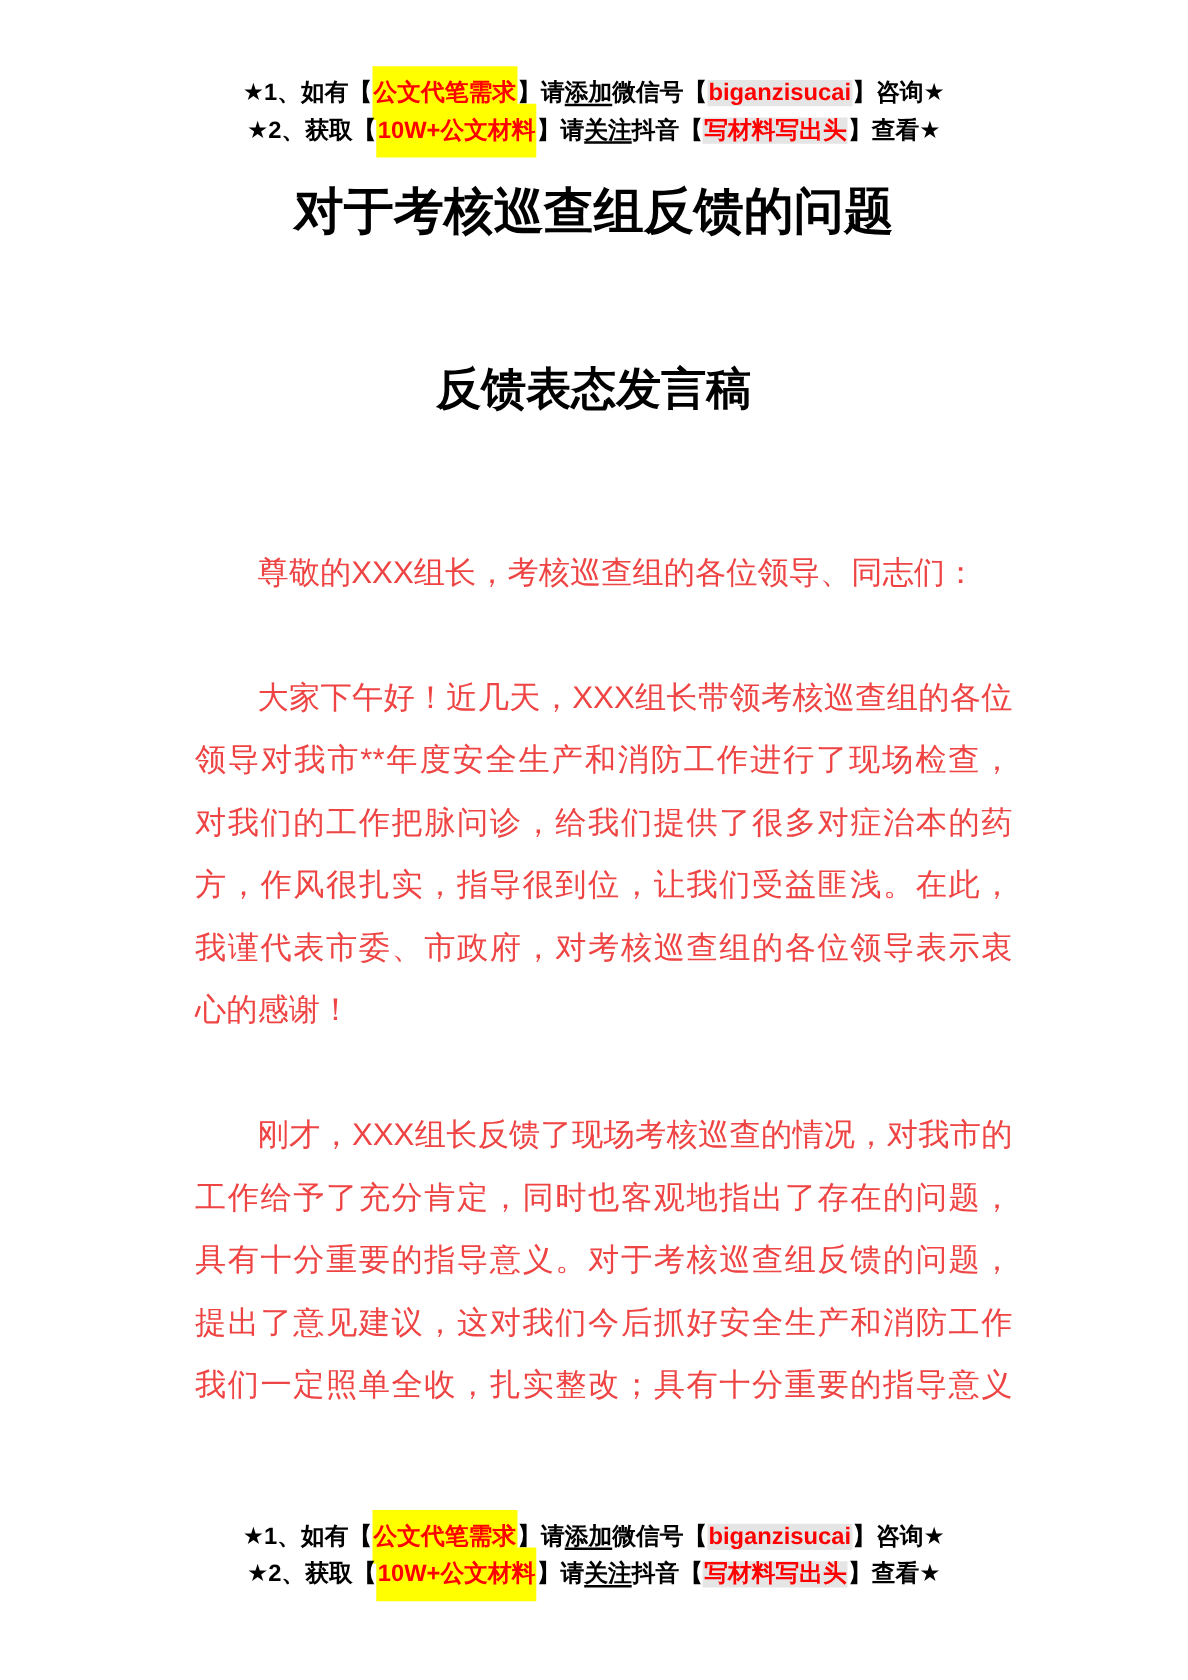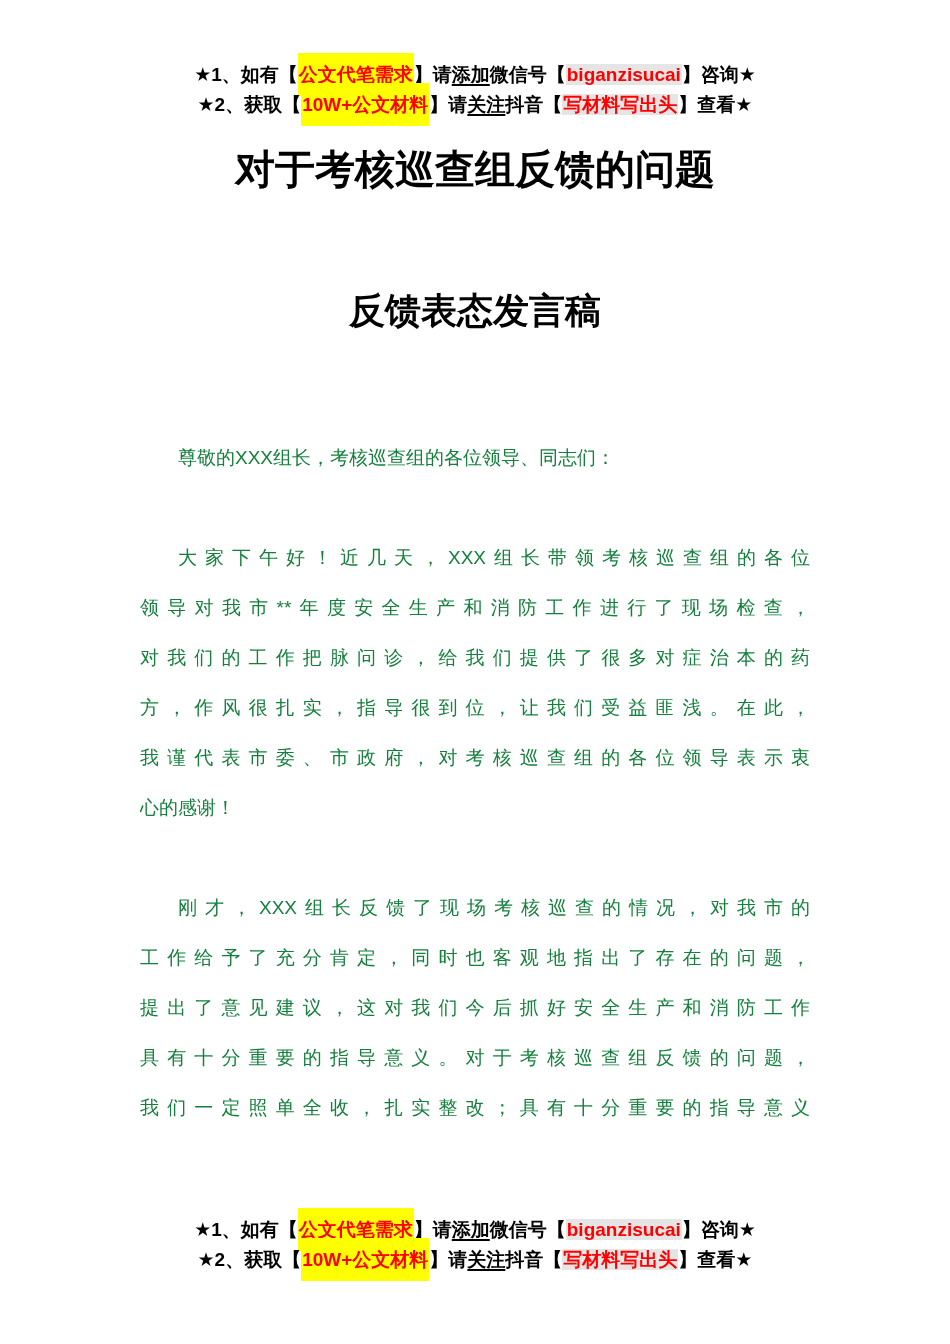--- a/index.html
+++ b/index.html
@@ -66,25 +66,25 @@
     text-align: center;
     font-size: 36px;
     font-weight: 800;
     line-height: 52px;
     color: #000000;
   }
   
   .doc-body {
     position: absolute;
     top: 433px;
-    left: 140px;
+    left: 156px;
     right: 140px;
-    font-size: 19px;
+    font-size: 25px;
     line-height: 50px;
-    color: #15803d;
+    color: #ef4444;
   }
   .paragraph + .paragraph { margin-top: 50px; }
   .line { text-align: left; }
   .line.jl { text-align: justify; text-align-last: justify; }
   .line.first { text-indent: 2em; }
 </style>
 </head>
 <body>
 
 <div class="page">
@@ -106,22 +106,22 @@
         <div class="line first jl">大家下午好！近几天，XXX组长带领考核巡查组的各位</div>
         <div class="line jl">领导对我市**年度安全生产和消防工作进行了现场检查，</div>
         <div class="line jl">对我们的工作把脉问诊，给我们提供了很多对症治本的药</div>
         <div class="line jl">方，作风很扎实，指导很到位，让我们受益匪浅。在此，</div>
         <div class="line jl">我谨代表市委、市政府，对考核巡查组的各位领导表示衷</div>
         <div class="line">心的感谢！</div>
       </div>
       <div class="paragraph">
         <div class="line first jl">刚才，XXX组长反馈了现场考核巡查的情况，对我市的</div>
         <div class="line jl">工作给予了充分肯定，同时也客观地指出了存在的问题，</div>
+        <div class="line jl">具有十分重要的指导意义。对于考核巡查组反馈的问题，</div>
         <div class="line jl">提出了意见建议，这对我们今后抓好安全生产和消防工作</div>
-        <div class="line jl">具有十分重要的指导意义。对于考核巡查组反馈的问题，</div>
         <div class="line jl">我们一定照单全收，扎实整改；具有十分重要的指导意义</div>
       </div>
     </div>
 
   <div class="promo promo-bottom">
       <div class="promo-line"><span class="run-text">★1、如有【</span><span class="run-highlight">公文代笔需求</span><span class="run-text">】请</span><span class="run-underline">添加</span><span class="run-text">微信号【</span><span class="run-highlight-underline">biganzisucai</span><span class="run-text">】咨询★</span></div>
       <div class="promo-line"><span class="run-text">★2、获取【</span><span class="run-highlight">10W+公文材料</span><span class="run-text">】请</span><span class="run-underline">关注</span><span class="run-text">抖音【</span><span class="run-highlight-underline">写材料写出头</span><span class="run-text">】查看★</span></div>
     </div>
 
 </div>

